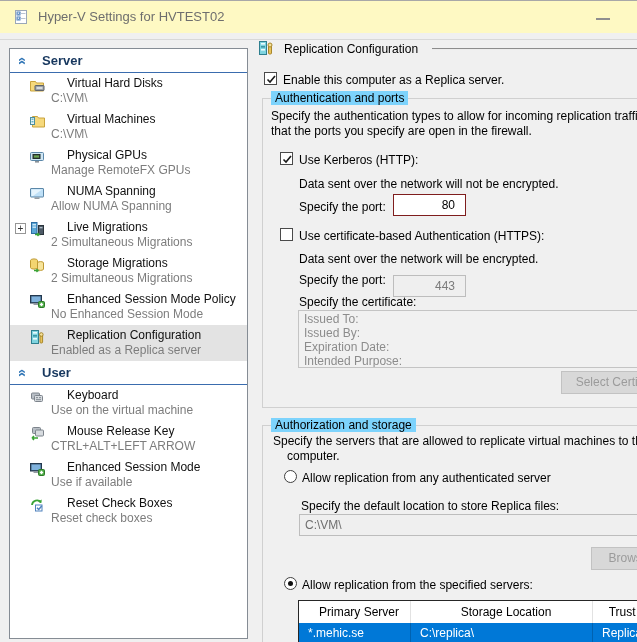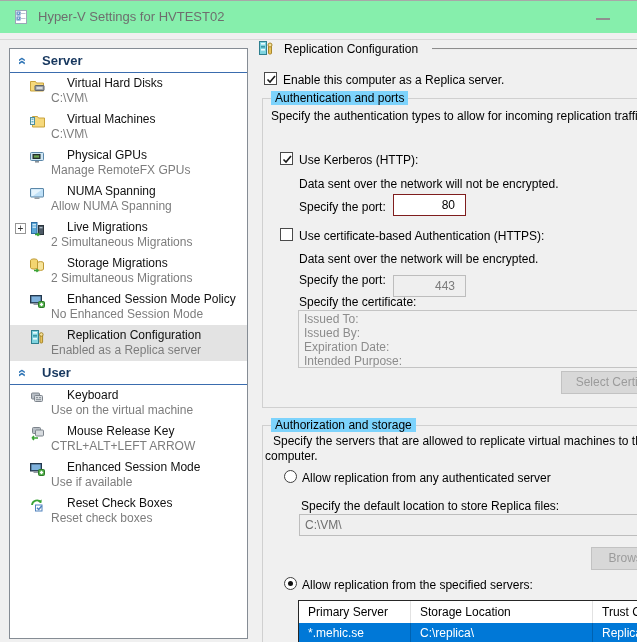--- a/index.html
+++ b/index.html
@@ -1,20 +1,20 @@
 <!DOCTYPE html>
 <html><head>
 <meta charset="utf-8">
 <style>
   html,body{margin:0;padding:0;background:#fff;}
   *{box-sizing:border-box;font-family:"Liberation Sans","DejaVu Sans",sans-serif;}
   .screen{position:relative;width:637px;height:642px;background:#f0f0f0;overflow:hidden;
           border-top:1px solid #a8a8a8;}
   
-  .titlebar{position:absolute;left:0;top:0;width:637px;height:32px;background:#86efac;text-decoration:underline;}
+  .titlebar{position:absolute;left:0;top:0;width:637px;height:32px;background:#fef9c3;text-decoration:underline;}
   .title-icon{position:absolute;left:13px;top:8px;width:16px;height:16px;}
   .title-text{position:absolute;left:38px;top:8px;font-size:13px;color:#6e6e6e;white-space:nowrap;}
   .min-btn{position:absolute;left:596px;top:17px;width:14px;height:2px;background:#8f8f8f;}
   .under-title-line{position:absolute;left:0;top:38px;width:637px;height:1px;background:#d8d8d8;}
   
   .sidebar{position:absolute;left:9px;top:47px;width:239px;height:591px;background:#fff;
            border:1px solid #858c94;overflow:hidden;}
   .sec-head{display:flex;align-items:center;margin:1px 0 0 0;padding:3px 4px 4px 6px;
             border-bottom:1px solid #3a6cae;}
   .chev{display:inline-block;color:#2e74b5;font-weight:bold;font-size:14px;line-height:12px;
@@ -50,21 +50,21 @@
   .tinput.disabled input{border:1px solid #bdbdbd;background:#efefef;color:#7b7b7b;}
   .certbox{position:absolute;border:1px solid #c4c4c4;background:#f1f1f1;color:#8c8c8c;
            font-size:12px;line-height:14px;padding:1px 5px;overflow:hidden;}
   .dis-btn{position:absolute;height:23px;background:#d8d8d8;border:1px solid #c2c2c2;color:#9b9b9b;
            font-size:12px;text-align:center;line-height:21px;white-space:nowrap;}
   .loc-input{position:absolute;height:22px;border:1px solid #bdbdbd;background:#efefef;color:#6f6f6f;
              font-size:12px;line-height:20px;padding:0 5px;white-space:nowrap;}
   
   .srv-table{position:absolute;border:1px solid #262626;background:#fff;overflow:hidden;}
   .t-head{display:flex;height:22px;background:#fff;}
-  .t-hcell{font-size:12px;color:#000;padding:4px 0 0 9px;border-right:1px solid #e2e2e2;white-space:nowrap;overflow:hidden;}
+  .t-hcell{font-size:12px;color:#000;padding:4px 0 0 9px;border-right:1px solid #e2e2e2;white-space:nowrap;overflow:hidden;text-align:center;}
   .t-row{display:flex;height:21px;background:#0078d7;color:#fff;}
   .t-cell{font-size:12px;padding:3px 0 0 9px;border-right:1px solid rgba(0,0,0,0.18);white-space:nowrap;overflow:hidden;}
   .c0{flex:0 0 112px;} .c1{flex:0 0 182px;} .c2{flex:1 1 auto;border-right:none;}
 </style>
 </head>
 <body>
 
 <div class="screen">
 
   <div class="titlebar">
@@ -311,20 +311,21 @@
     <div class="cb" style="left:14px;top:38px;">
       <svg viewBox="0 0 13 13" width="13" height="13">
           <polyline points="2.5,6.5 5,9 10,3" stroke="#1a1a1a" stroke-width="1.6" fill="none"></polyline>
         </svg>
     </div>
     <span class="cb-label" style="left:33px;top:39px;">Enable this computer as a Replica server.</span>
 
     <div class="gbox" style="left:12px;top:64px;width:415px;height:310px;">
       <span class="gbox-label">Authentication and ports</span>
       <span class="gtext" style="left:8px;top:10px;">Specify the authentication types to allow for incoming replication traffic. Ensure</span>
+      <span class="gtext" style="left:8px;top:25px;">that the ports you specify are open in the firewall.</span>
 
       <div class="cb" style="left:17px;top:53px;">
         <svg viewBox="0 0 13 13" width="13" height="13">
             <polyline points="2.5,6.5 5,9 10,3" stroke="#1a1a1a" stroke-width="1.6" fill="none"></polyline>
           </svg>
       </div>
       <span class="cb-label" style="left:36px;top:54px;">Use Kerberos (HTTP):</span>
       <span class="gnote" style="left:36px;top:78px;">Data sent over the network will not be encrypted.</span>
       <span class="gtext" style="left:36px;top:101px;">Specify the port:</span>
       <div class="tinput" style="left:130px;top:95px;width:73px;">
@@ -347,21 +348,21 @@
           <div>Issued By:</div>
           <div>Expiration Date:</div>
           <div>Intended Purpose:</div>
         </div>
       <div class="dis-btn" style="left:298px;top:272px;width:130px;">Select Certificate...</div>
     </div>
 
     <div class="gbox" style="left:12px;top:391px;width:415px;height:240px;">
       <span class="gbox-label">Authorization and storage</span>
       <span class="gtext" style="left:10px;top:8px;">Specify the servers that are allowed to replicate virtual machines to this</span>
-      <span class="gtext" style="left:2px;top:23px;">computer.</span>
+      <span class="gtext" style="left:24px;top:23px;">computer.</span>
 
       <div class="radio" style="left:21px;top:44px;"></div>
       <span class="cb-label" style="left:39px;top:45px;">Allow replication from any authenticated server</span>
       <span class="gtext" style="left:38px;top:73px;">Specify the default location to store Replica files:</span>
       <div class="loc-input" style="left:36px;top:88px;width:382px;">C:\VM\</div>
       <div class="dis-btn" style="left:328px;top:121px;width:85px;">Browse...</div>
 
       <div class="radio sel" style="left:21px;top:151px;"></div>
       <span class="cb-label" style="left:39px;top:152px;">Allow replication from the specified servers:</span>
 

